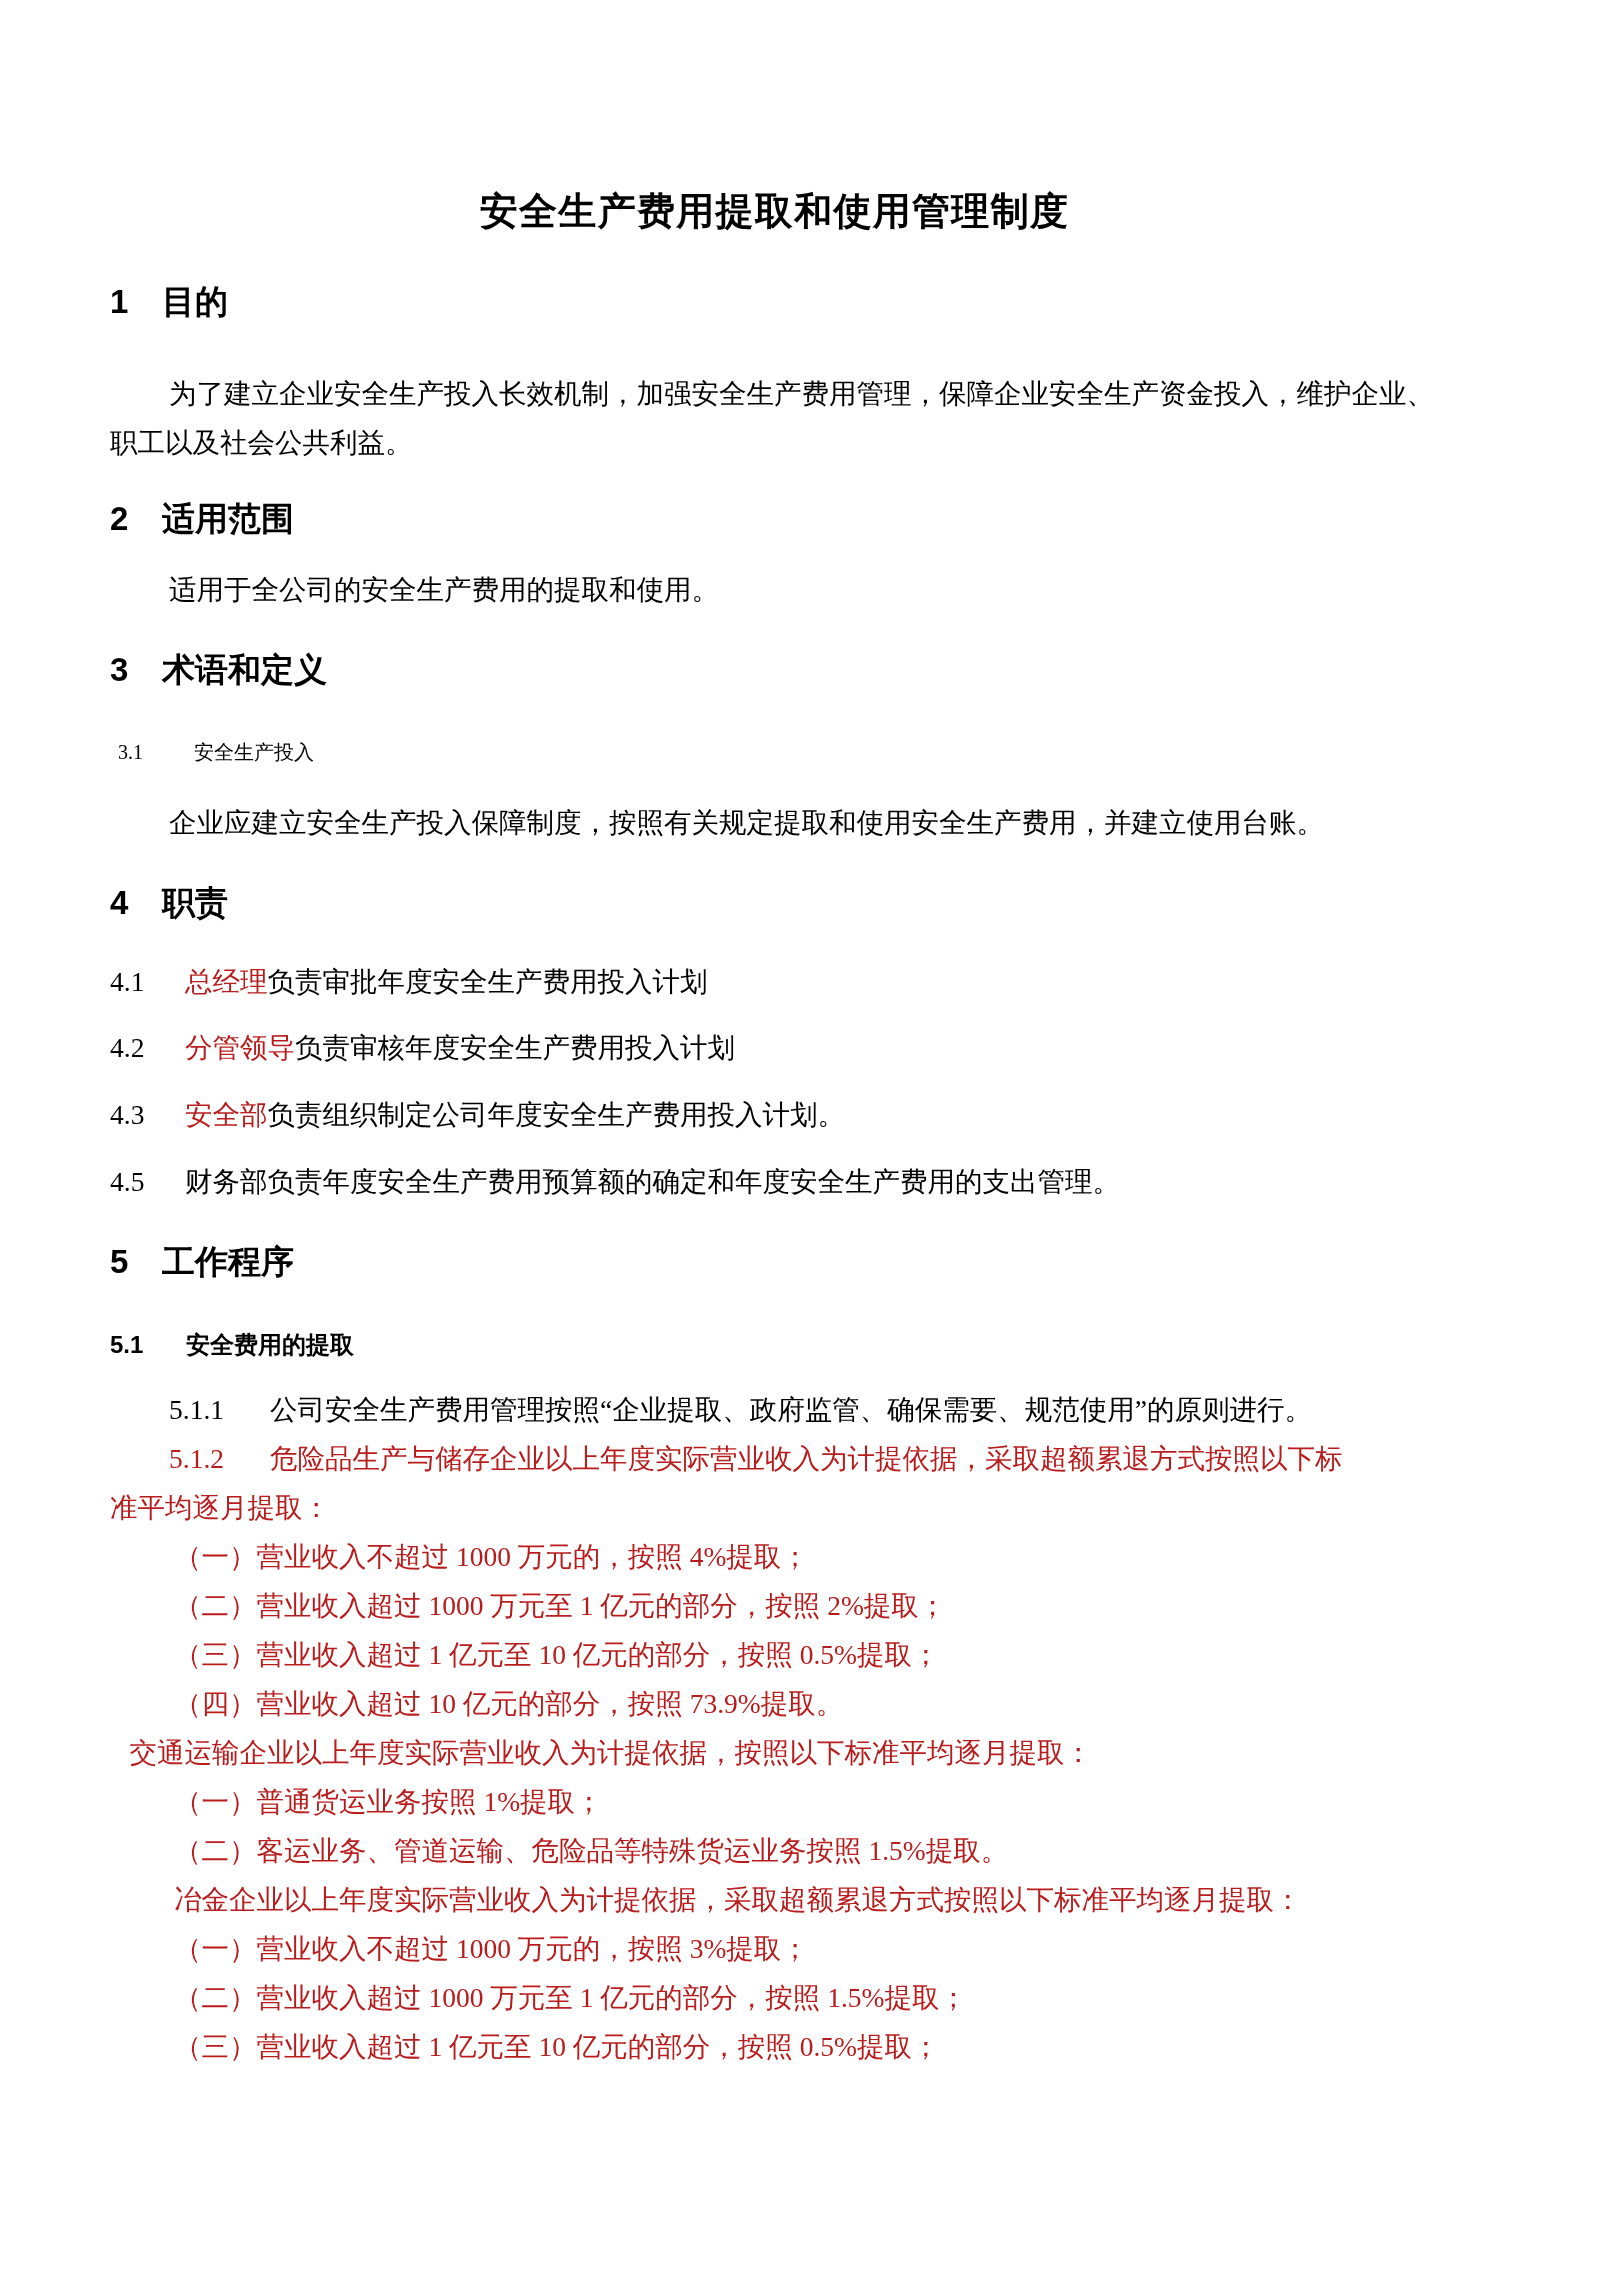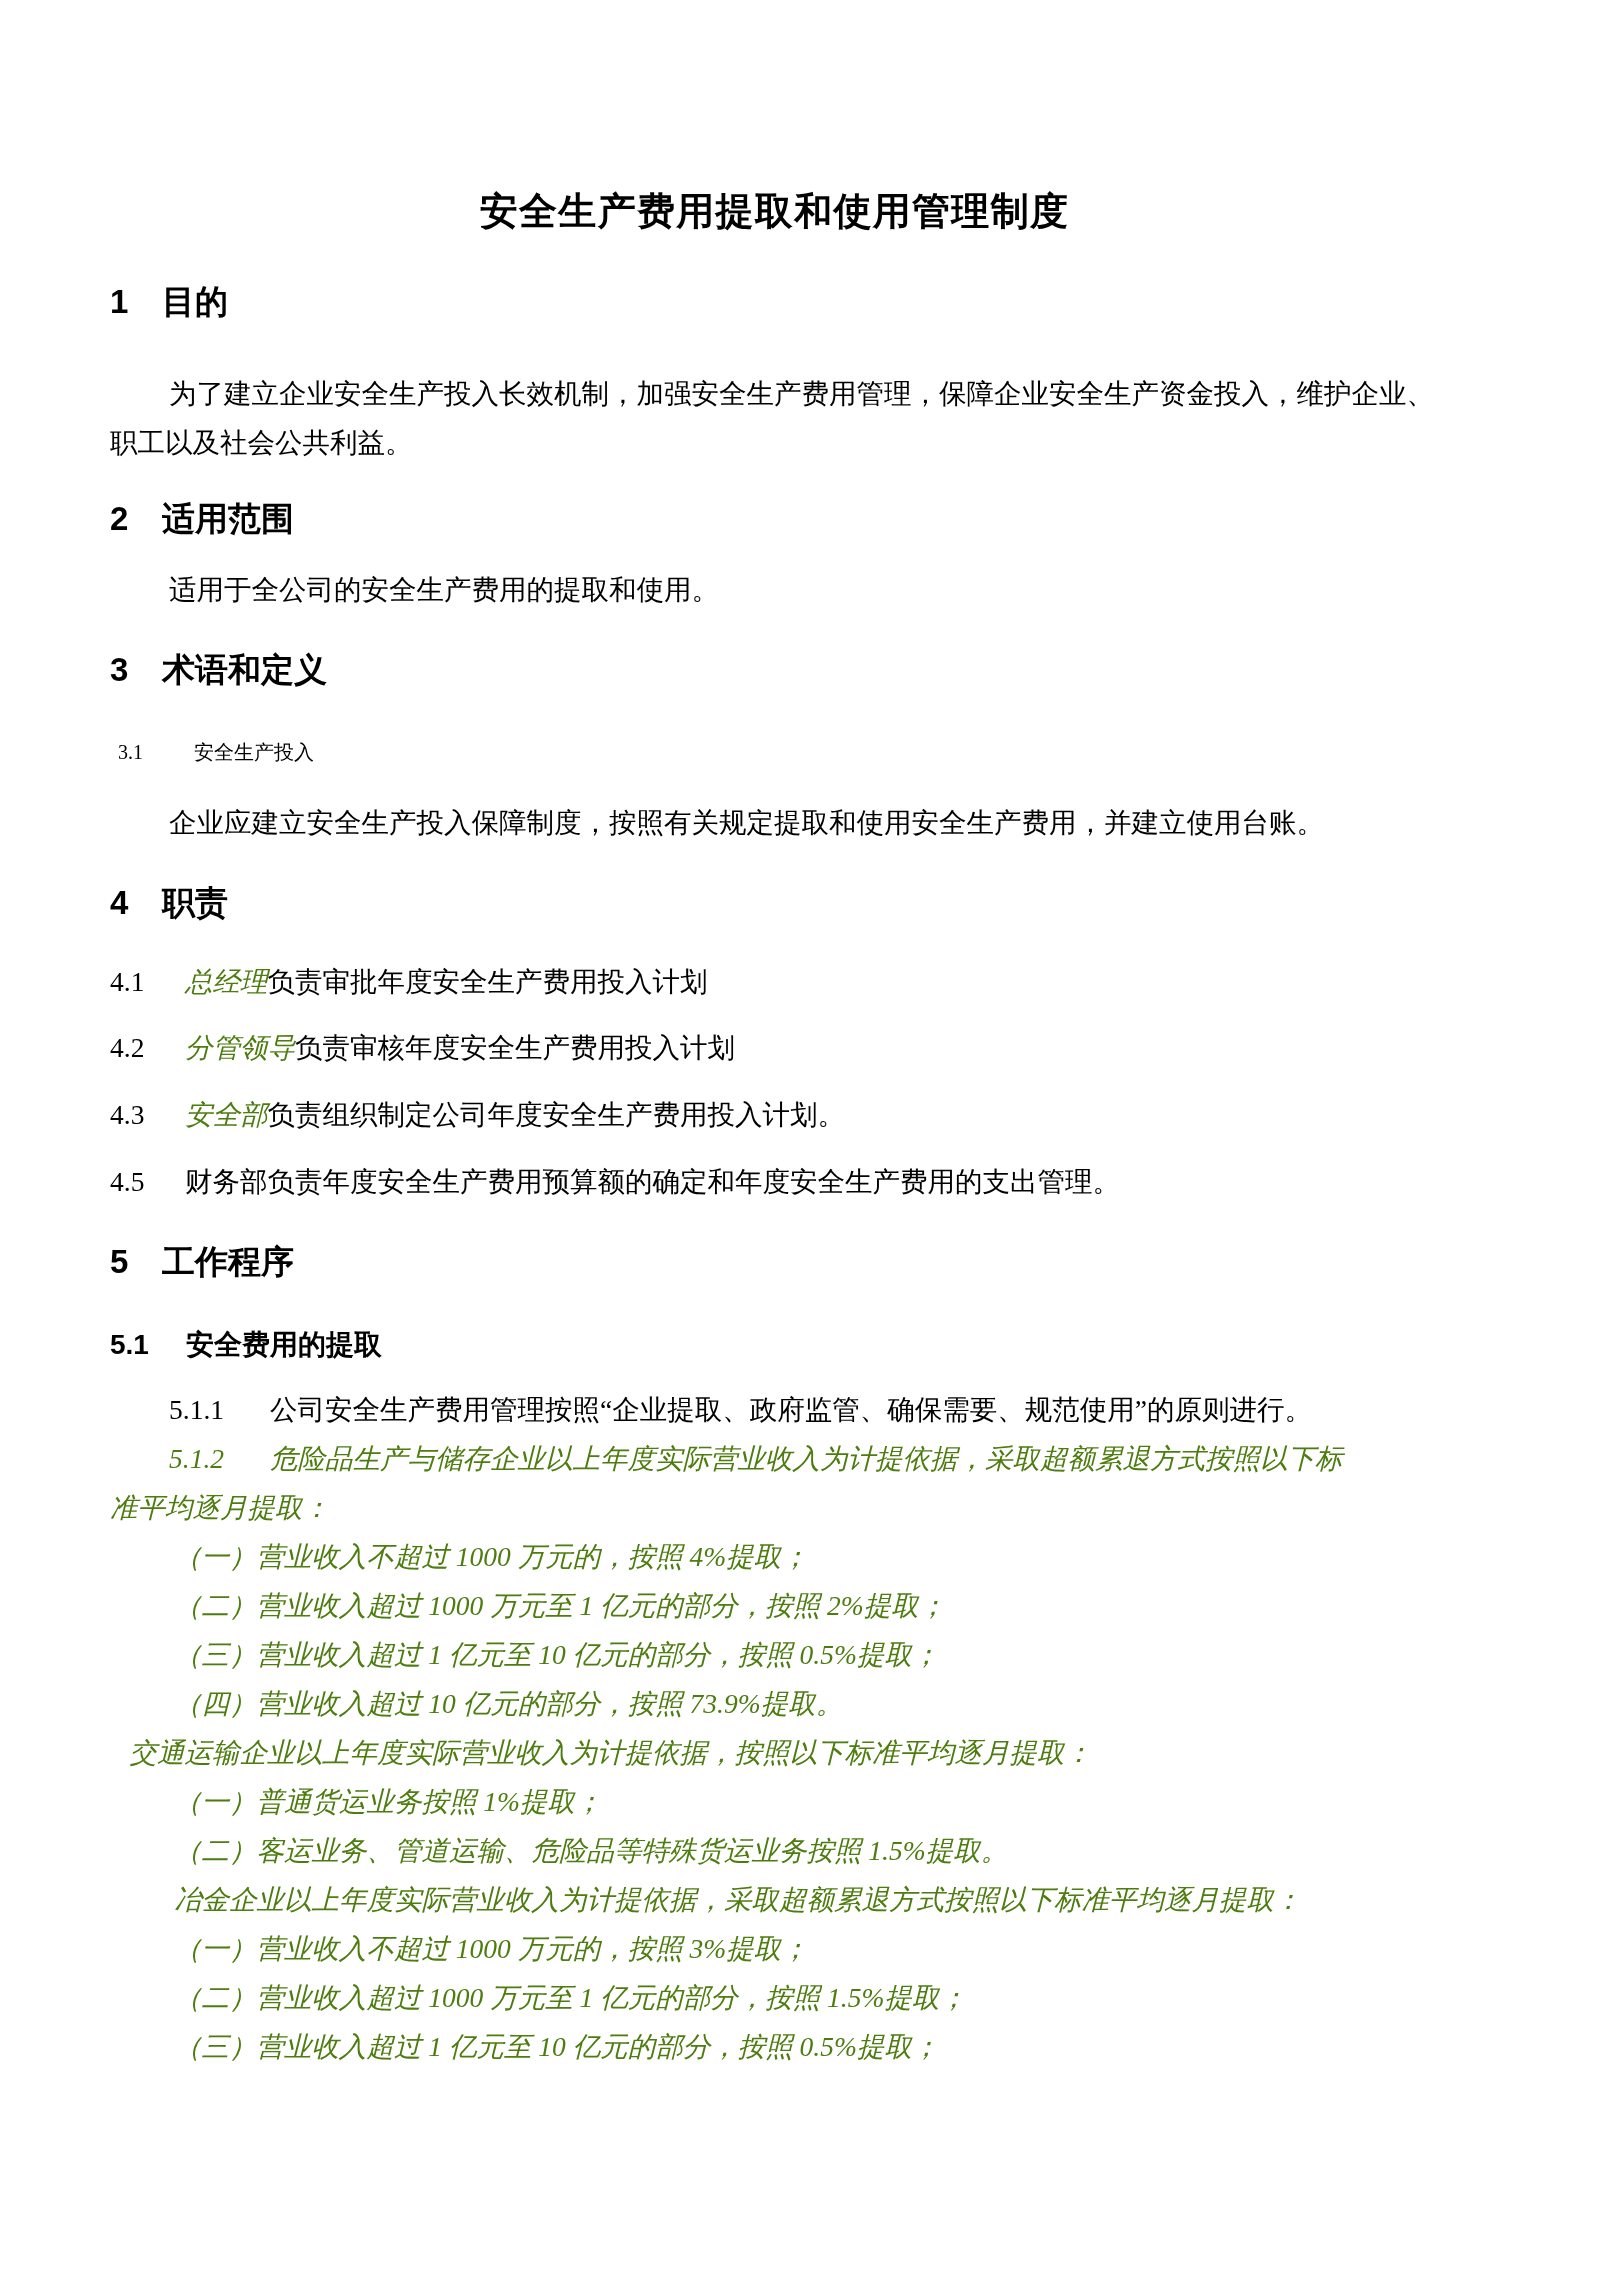--- a/index.html
+++ b/index.html
@@ -34,30 +34,30 @@
   .h2-serif {
     font-family: "Liberation Serif", "DejaVu Serif", serif;
     font-weight: 400;
     font-size: 20px;
     line-height: 49px;
     margin-left: 8px;
   }
   .h2-sans {
     font-family: "Liberation Sans", "DejaVu Sans", sans-serif;
     font-weight: 700;
-    font-size: 28px;
+    font-size: 24px;
     line-height: 49px;
   }
   .num2 { display: inline-block; min-width: 76px; }
   .body { font-size: 27.5px; line-height: 49px; }
   .indent { text-indent: 59px; }
   .item4 .inum { display: inline-block; min-width: 75px; }
   .p51x { padding-left: 59px; }
   .inum3 { display: inline-block; min-width: 101px; }
-  .red { color: #4d7c0f; font-style: italic; }
+  .red { color: #b91c1c; }
   .listitem { padding-left: 64px; }
   .hang { padding-left: 19.6px; }
   .mt55 { margin-top: 36px; } .mt65 { margin-top: 43px; }
   .mt41 { margin-top: 27px; } .mt33 { margin-top: 21.6px; }
   .mt47 { margin-top: 31px; } .mt52 { margin-top: 34px; }
   .mt48 { margin-top: 31px; } .mt45 { margin-top: 29.4px; }
   .mt27 { margin-top: 17.7px; } .mt25 { margin-top: 16.4px; }
 </style>
 </head>
 <body>

